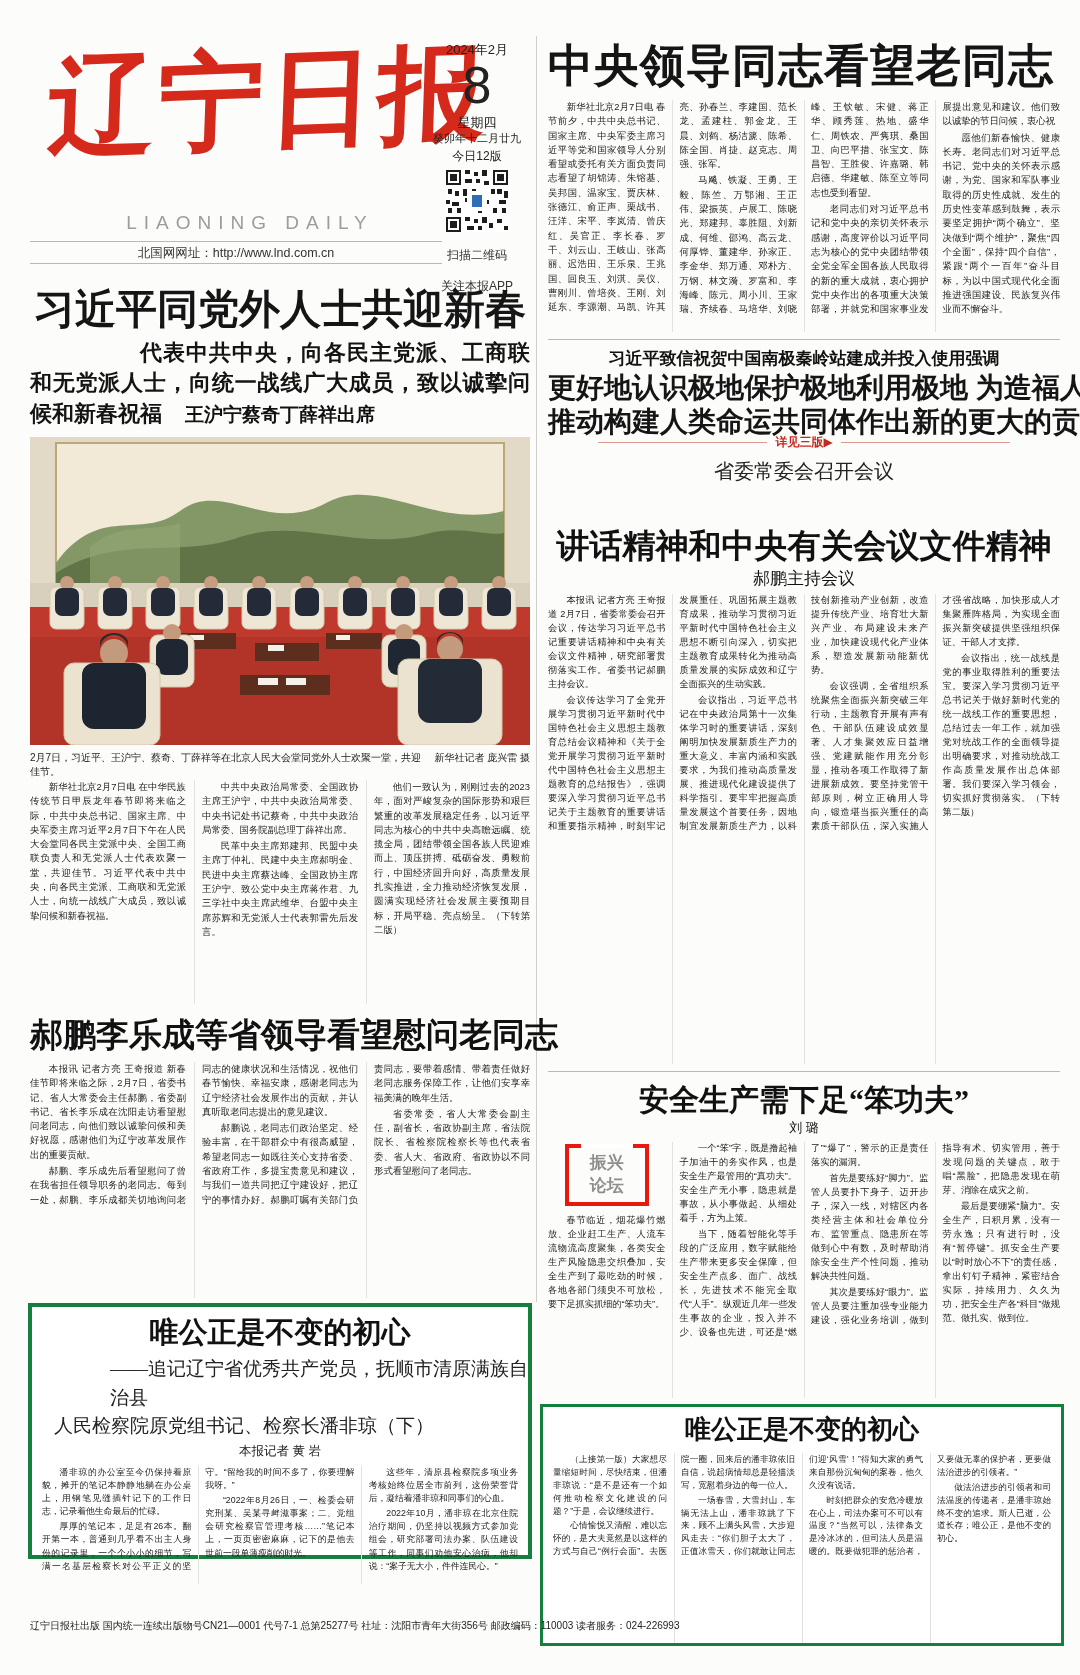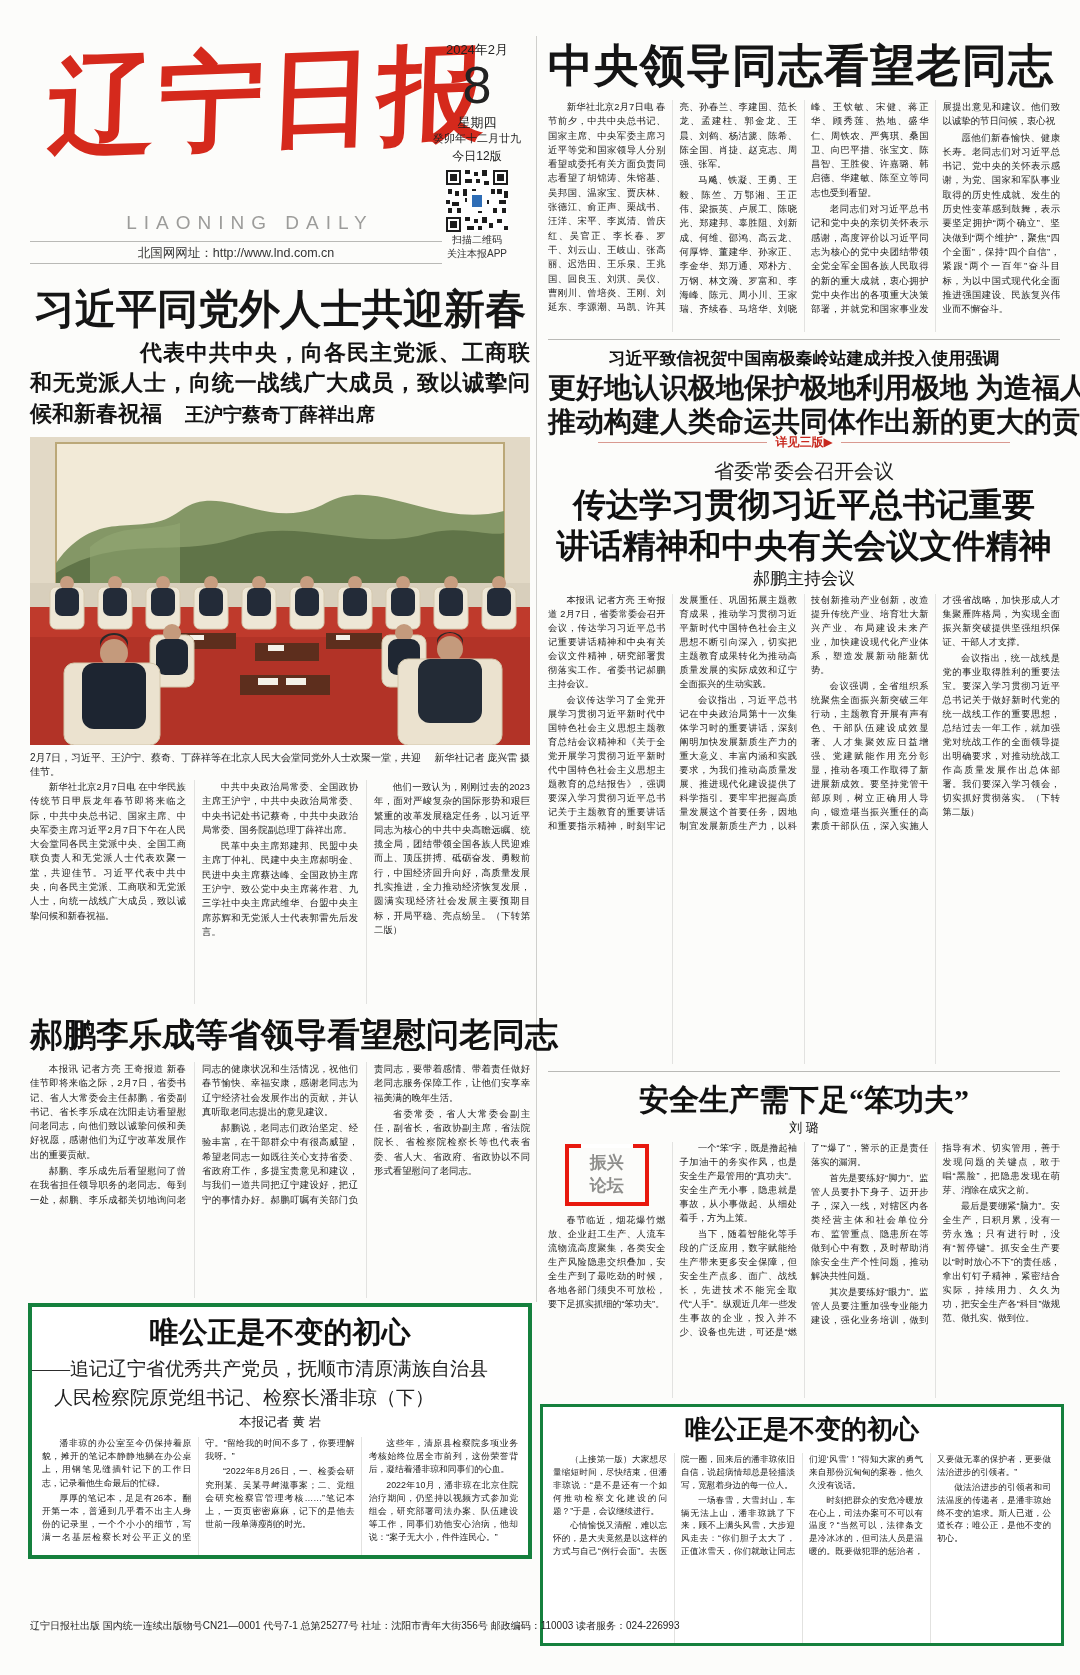--- a/index.html
+++ b/index.html
@@ -17,21 +17,21 @@
         color:#d5291c;font-size:106px;line-height:1.45;letter-spacing:4px;
         transform:rotate(-2deg) skewX(-4deg);transform-origin:left center;white-space:nowrap;}
   .latin{letter-spacing:7px;font-size:19px;color:#9c9c9a;font-weight:400;}
   .site{font-size:12.5px;color:#333;}
   .dateblock{line-height:1.25;text-align:center;color:#222;}
   .dateblock .month{font-size:13px;}
   .dateblock .day{font-size:52px;line-height:1.05;font-weight:400;}
   .dateblock .wk{font-size:13px;margin-top:2px;}
   .dateblock .lunar{font-size:11px;margin-top:1px;}
   .dateblock .ed{font-size:12px;margin-top:3px;}
-  .dateblock .qrcap{font-size:10px;margin-top:2px;color:#333;}
+  .dateblock .qrcap{font-size:12px;margin-top:16px;color:#333;}
   .h-black{font-weight:900;color:#151515;}
   .redbox{border:4px solid #15803d;background:#fff;box-sizing:border-box;}
   .seemore{display:flex;align-items:center;color:#c8281e;font-size:12px;font-weight:600;}
   .seemore .ln{flex:1;height:1px;background:#d99990;}
   .seemore .tx{padding:0 8px;white-space:nowrap;}
   .forumlabel{width:84px;height:62px;border:4px solid #e8190f;position:relative;
         margin:2px auto 8px auto;box-sizing:border-box;}
   .forumlabel .cover{position:absolute;top:-4px;left:12px;right:12px;height:4px;background:#fff;}
   .forumlabel .t{position:absolute;top:4px;left:0;right:0;text-align:center;
         color:#8e8e8c;font-weight:700;font-size:17px;line-height:1.35;}
@@ -129,21 +129,20 @@
   <div class="abs center" style="left:548px;top:347px;width:512px;font-size:17px;font-weight:600;font-family:Liberation Mono, monospace;">习近平致信祝贺中国南极秦岭站建成并投入使用强调</div>
   <div class="abs center h-black" style="left:548px;top:369px;width:512px;font-size:28px;white-space:nowrap;">更好地认识极地保护极地利用极地  为造福人类</div>
   <div class="abs center h-black" style="left:548px;top:403px;width:512px;font-size:28px;white-space:nowrap;">推动构建人类命运共同体作出新的更大的贡献</div>
   <div class="abs seemore" style="left:598px;top:434px;width:412px;">
     <div class="ln"></div>
     <div class="tx">详见三版▶</div>
     <div class="ln"></div>
   </div>
 
   <div class="abs center" style="left:548px;top:458px;width:512px;font-size:20px;color:#222;">省委常委会召开会议</div>
-  <div class="abs center serif" style="left:548px;top:483px;width:512px;font-size:33px;font-weight:900;white-space:nowrap;">传达学习贯彻习近平总书记重要</div>
   <div class="abs center serif" style="left:548px;top:524px;width:512px;font-size:33px;font-weight:900;white-space:nowrap;">讲话精神和中央有关会议文件精神</div>
   <div class="abs center" style="left:548px;top:567px;width:512px;font-size:17px;">郝鹏主持会议</div>
   <div class="abs cols small" style="left:548px;top:594px;width:512px;height:470px;column-count:4;font-size:9.2px;">
       <p>本报讯 记者方亮 王奇报道 2月7日，省委常委会召开会议，传达学习习近平总书记重要讲话精神和中央有关会议文件精神，研究部署贯彻落实工作。省委书记郝鹏主持会议。</p>
       <p>会议传达学习了全党开展学习贯彻习近平新时代中国特色社会主义思想主题教育总结会议精神和《关于全党开展学习贯彻习近平新时代中国特色社会主义思想主题教育的总结报告》，强调要深入学习贯彻习近平总书记关于主题教育的重要讲话和重要指示精神，时刻牢记发展重任、巩固拓展主题教育成果，推动学习贯彻习近平新时代中国特色社会主义思想不断引向深入，切实把主题教育成果转化为推动高质量发展的实际成效和辽宁全面振兴的生动实践。</p>
       <p>会议指出，习近平总书记在中央政治局第十一次集体学习时的重要讲话，深刻阐明加快发展新质生产力的重大意义、丰富内涵和实践要求，为我们推动高质量发展、推进现代化建设提供了科学指引。要牢牢把握高质量发展这个首要任务，因地制宜发展新质生产力，以科技创新推动产业创新，改造提升传统产业、培育壮大新兴产业、布局建设未来产业，加快建设现代化产业体系，塑造发展新动能新优势。</p>
       <p>会议强调，全省组织系统聚焦全面振兴新突破三年行动，主题教育开展有声有色、干部队伍建设成效显著、人才集聚效应日益增强、党建赋能作用充分彰显，推动各项工作取得了新进展新成效。要坚持党管干部原则，树立正确用人导向，锻造堪当振兴重任的高素质干部队伍，深入实施人才强省战略，加快形成人才集聚雁阵格局，为实现全面振兴新突破提供坚强组织保证、干部人才支撑。</p>
       <p>会议指出，统一战线是党的事业取得胜利的重要法宝。要深入学习贯彻习近平总书记关于做好新时代党的统一战线工作的重要思想，总结过去一年工作，就加强党对统战工作的全面领导提出明确要求，对推动统战工作高质量发展作出总体部署。我们要深入学习领会，切实抓好贯彻落实。（下转第二版）</p>
     </div>
 
@@ -262,21 +261,21 @@
   <div class="abs center serif" style="left:30px;top:1013px;width:500px;font-size:33px;font-weight:900;white-space:nowrap;">郝鹏李乐成等省领导看望慰问老同志</div>
   <div class="abs cols small" style="left:30px;top:1062px;width:500px;height:236px;column-count:3;column-gap:16px;">
       <p>本报讯 记者方亮 王奇报道 新春佳节即将来临之际，2月7日，省委书记、省人大常委会主任郝鹏，省委副书记、省长李乐成在沈阳走访看望慰问老同志，向他们致以诚挚问候和美好祝愿，感谢他们为辽宁改革发展作出的重要贡献。</p>
       <p>郝鹏、李乐成先后看望慰问了曾在我省担任领导职务的老同志。每到一处，郝鹏、李乐成都关切地询问老同志的健康状况和生活情况，祝他们春节愉快、幸福安康，感谢老同志为辽宁经济社会发展作出的贡献，并认真听取老同志提出的意见建议。</p>
       <p>郝鹏说，老同志们政治坚定、经验丰富，在干部群众中有很高威望，希望老同志一如既往关心支持省委、省政府工作，多提宝贵意见和建议，与我们一道共同把辽宁建设好，把辽宁的事情办好。郝鹏叮嘱有关部门负责同志，要带着感情、带着责任做好老同志服务保障工作，让他们安享幸福美满的晚年生活。</p>
       <p>省委常委，省人大常委会副主任，副省长，省政协副主席，省法院院长、省检察院检察长等也代表省委、省人大、省政府、省政协以不同形式看望慰问了老同志。</p>
     </div>
 
   <div class="abs redbox" style="left:28px;top:1303px;width:504px;height:256px;">
     <div class="center serif" style="font-size:29px;font-weight:900;margin-top:6px;">唯公正是不变的初心</div>
-    <div class="boxsub serif" style="margin-top:2px;">——追记辽宁省优秀共产党员，抚顺市清原满族自治县</div>
+    <div class="boxsub serif" style="padding-left:78px;margin-top:2px;">——追记辽宁省优秀共产党员，抚顺市清原满族自治县</div>
     <div class="boxsub serif" style="padding-left:22px;">人民检察院原党组书记、检察长潘非琼（下）</div>
     <div class="center byline" style="margin-top:2px;">本报记者  黄  岩</div>
     <div class="cols tiny" style="margin:6px 10px 0 10px;height:118px;column-count:3;font-size:8.8px;">
         <p>潘非琼的办公室至今仍保持着原貌，摊开的笔记本静静地躺在办公桌上，用钢笔见缝插针记下的工作日志，记录着他生命最后的忙碌。</p>
         <p>厚厚的笔记本，足足有26本。翻开第一本，普通到几乎看不出主人身份的记录里，一个个小小的细节，写满一名基层检察长对公平正义的坚守。“留给我的时间不多了，你要理解我呀。”</p>
         <p>“2022年8月26日，一、检委会研究刑某、吴某寻衅滋事案；二、党组会研究检察官管理考核……”笔记本上，一页页密密麻麻，记下的是他去世前一段单薄瘦削的时光。</p>
         <p>这些年，清原县检察院多项业务考核始终位居全市前列，这份荣誉背后，凝结着潘非琼和同事们的心血。</p>
         <p>2022年10月，潘非琼在北京住院治疗期间，仍坚持以视频方式参加党组会，研究部署司法办案、队伍建设等工作，同事们劝他安心治病，他却说：“案子无大小，件件连民心。”</p>
       </div>
   </div>

